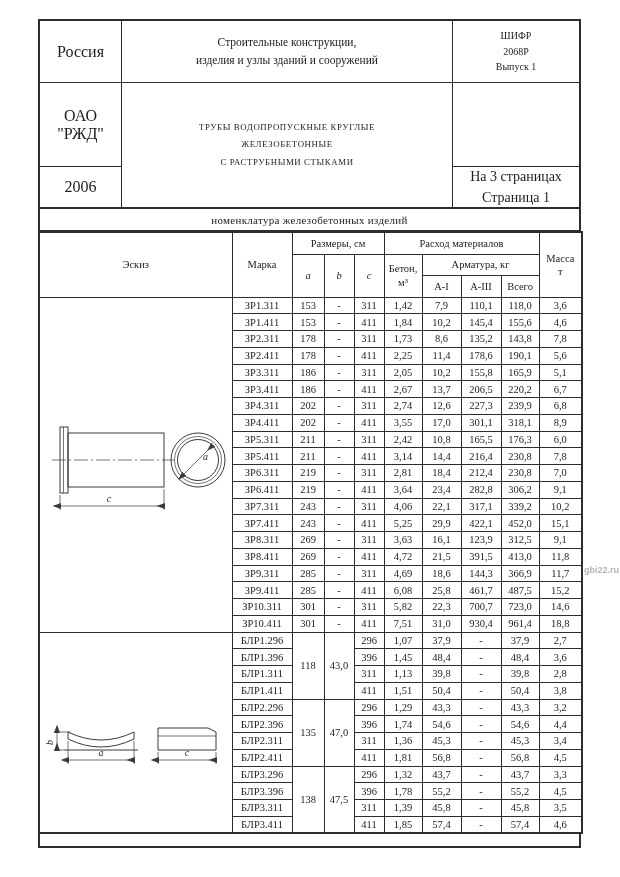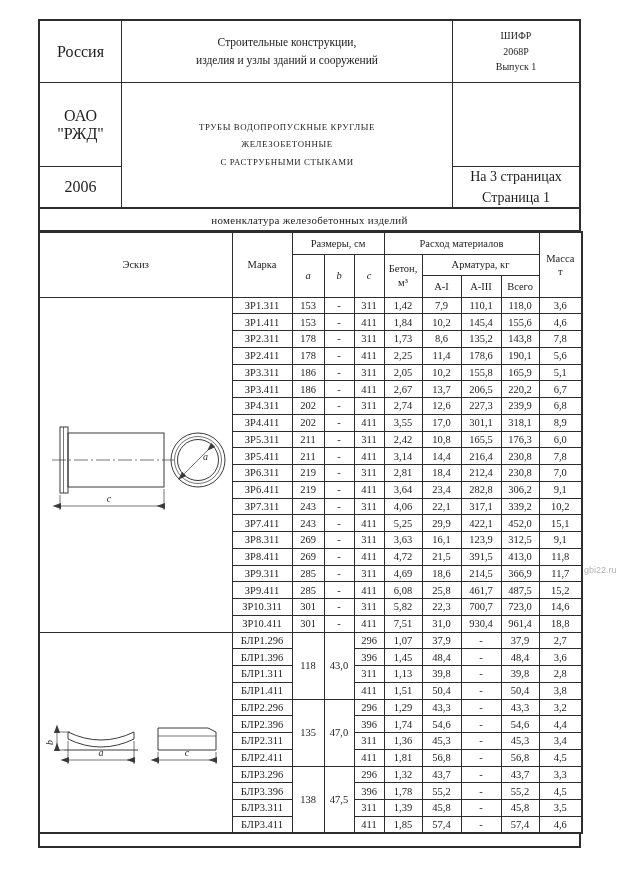--- a/index.html
+++ b/index.html
@@ -58,21 +58,21 @@
   td.sketch-cell { background:#fff; }
   td.sketch-cell svg { display:block; margin:0 auto; }
 
   
   .footer-strip { height:15px; border:2px solid #2d2d2d; border-top:none; margin-top:-1px; }
 
   
   .watermark {
     position:absolute; left:584px; top:565px;
     font-family:"Liberation Sans", sans-serif;
-    font-size:9px; color:#b5b5b5;
+    font-size:9px; color:#b5b5b5;font-weight:bold;
   }
 
   
   .sk { stroke:#3a3a3a; fill:none; stroke-width:1; }
   .sk-thin { stroke:#3a3a3a; fill:none; stroke-width:0.7; }
   .sk-label { font-style:italic; font-size:10px; fill:#2c2c2c; font-family:"Liberation Serif", serif; }
 </style>
 </head>
 <body>
 
@@ -356,21 +356,21 @@
           <td>413,0</td>
           <td>11,8</td>
         </tr>
         <tr>
           <td>ЗР9.311</td>
           <td>285</td>
           <td>-</td>
           <td>311</td>
           <td>4,69</td>
           <td>18,6</td>
-          <td>214,5</td>
+          <td>144,3</td>
           <td>366,9</td>
           <td>11,7</td>
         </tr>
         <tr>
           <td>ЗР9.411</td>
           <td>285</td>
           <td>-</td>
           <td>411</td>
           <td>6,08</td>
           <td>25,8</td>

